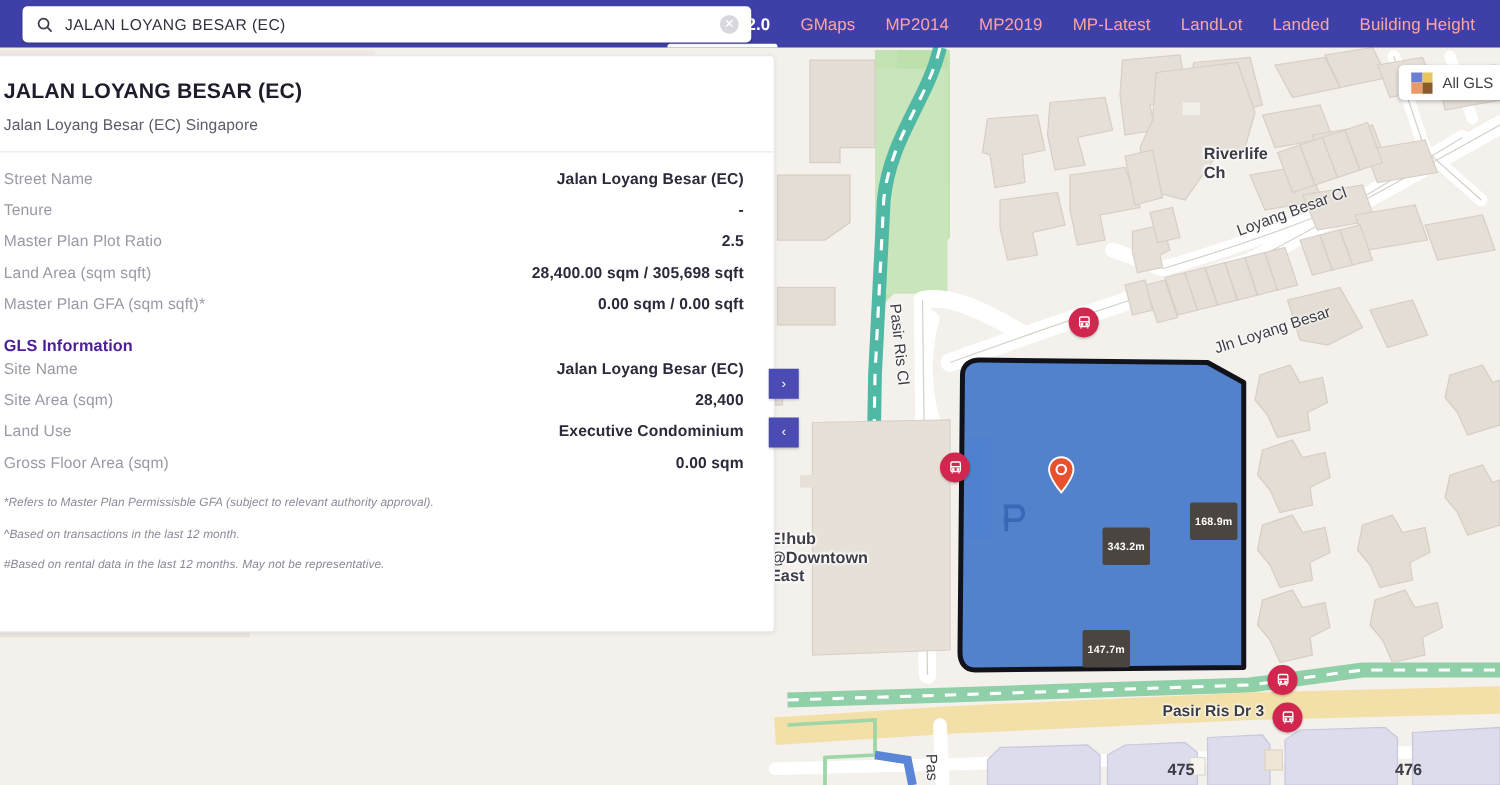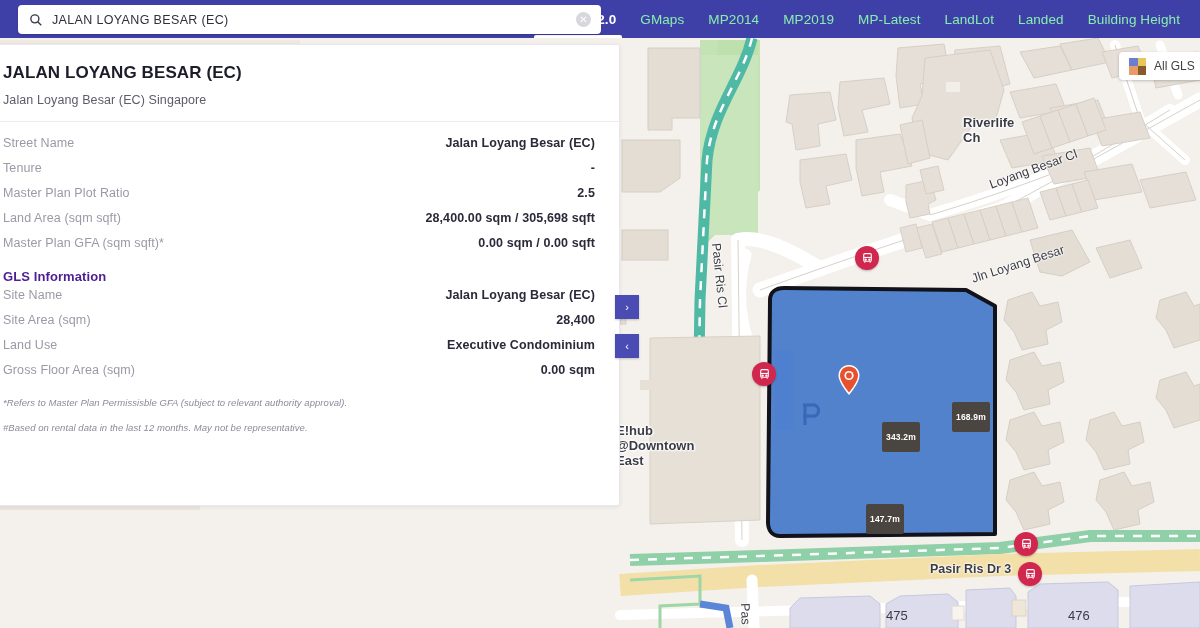--- a/index.html
+++ b/index.html
@@ -25,21 +25,21 @@
     z-index: 40;
   }
   .nav-items {
     position: absolute; right: 8px; top: 0; height: 38px;
     display: flex; align-items: center; gap: 0px;
   }
   .nav-item {
     position: relative;
     padding: 0 12px; height: 38px;
     display: flex; align-items: center;
-    font-size: 13.5px; color: #86efac; letter-spacing: .1px;
+    font-size: 13.5px; color: #fca5a5; letter-spacing: .1px;
     cursor: pointer; white-space: nowrap;
   }
   .nav-item.active { color: #ffffff; font-weight: bold; }
   .nav-item.active::after {
     content: ""; position: absolute; left: 6px; right: 6px; bottom: 0;
     height: 3px; background: #ffffff; border-radius: 2px 2px 0 0;
   }
 
   
   .searchbar {
@@ -137,22 +137,23 @@
     pointer-events: none; white-space: nowrap;
   }
   .road-label {
     position: absolute; z-index: 21;
     color: #3c3c46; font-size: 12.5px; font-weight: normal;
     text-shadow: 0 0 3px #fff, 0 0 3px #fff, 0 0 2px #fff;
     pointer-events: none; white-space: nowrap;
   }
   .blk-label {
     position: absolute; z-index: 21;
-    color: #3c3c46; font-size: 13px; font-weight: normal;
+    color: #3c3c46; font-size: 13px; font-weight: bold;
     pointer-events: none;
+    margin-left: 48px;
   }
 
   
   .chip {
     position: absolute; z-index: 30;
     background: #4a4540; color: #ffffff;
     font-size: 8.5px; font-weight: bold;
     padding: 10px 4px; border-radius: 2px;
     letter-spacing: .2px; white-space: nowrap;
   }
@@ -451,20 +452,21 @@
         <span class="row-value">Executive Condominium</span>
       </div>
       <div class="row">
         <span class="row-label">Gross Floor Area (sqm)</span>
         <span class="row-value">0.00 sqm</span>
       </div>
     </div>
 
     <div class="notes">
       <div class="note">*Refers to Master Plan Permissisble GFA (subject to relevant authority approval).</div>
+      <div class="note">^Based on transactions in the last 12 month.</div>
       <div class="note">#Based on rental data in the last 12 months. May not be representative.</div>
     </div>
   </div>
 
   <div class="topnav">
     <div class="nav-items">
       <div class="nav-item active">OneMap 2.0</div>
       <div class="nav-item">GMaps</div>
       <div class="nav-item">MP2014</div>
       <div class="nav-item">MP2019</div>

